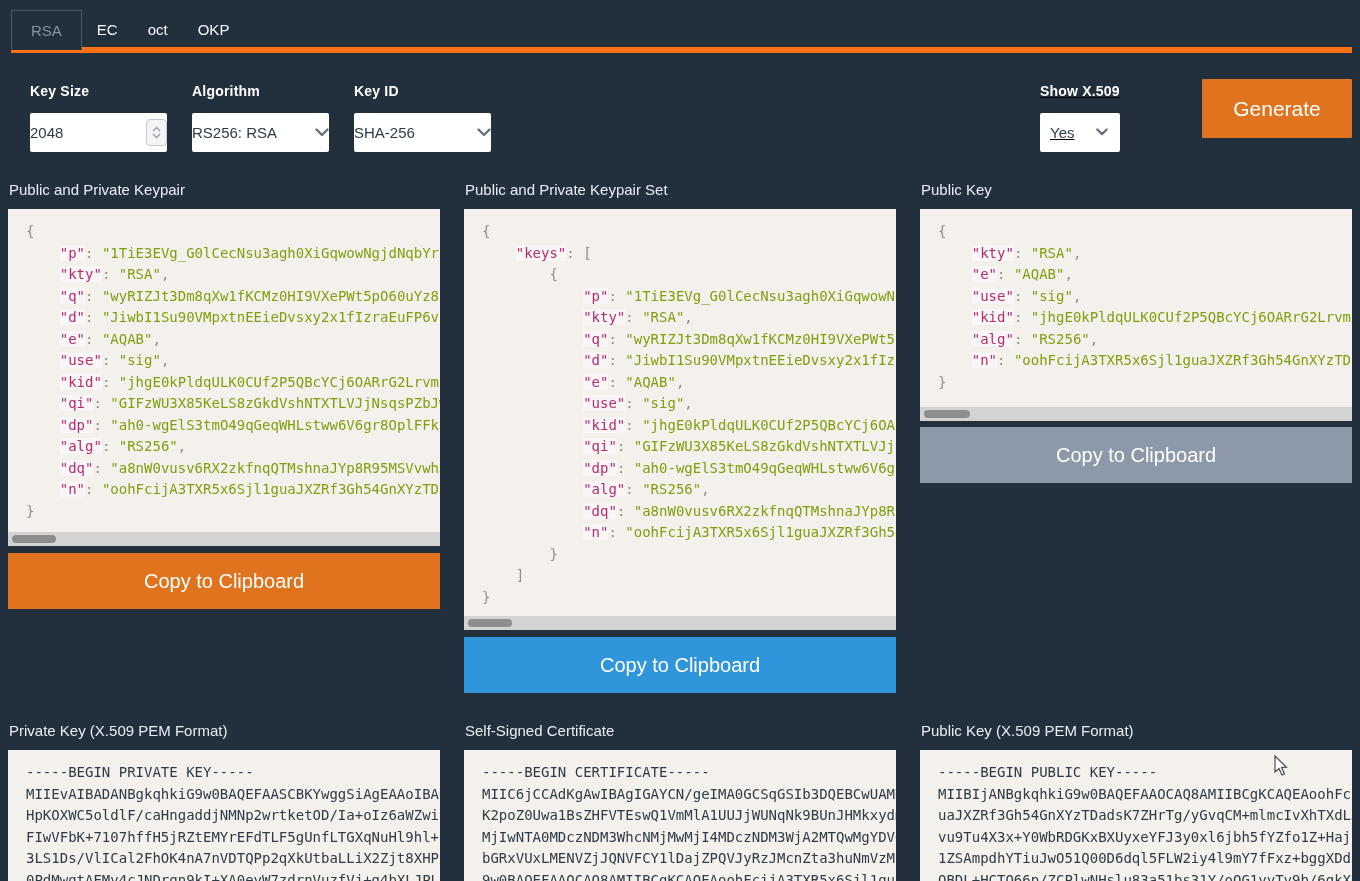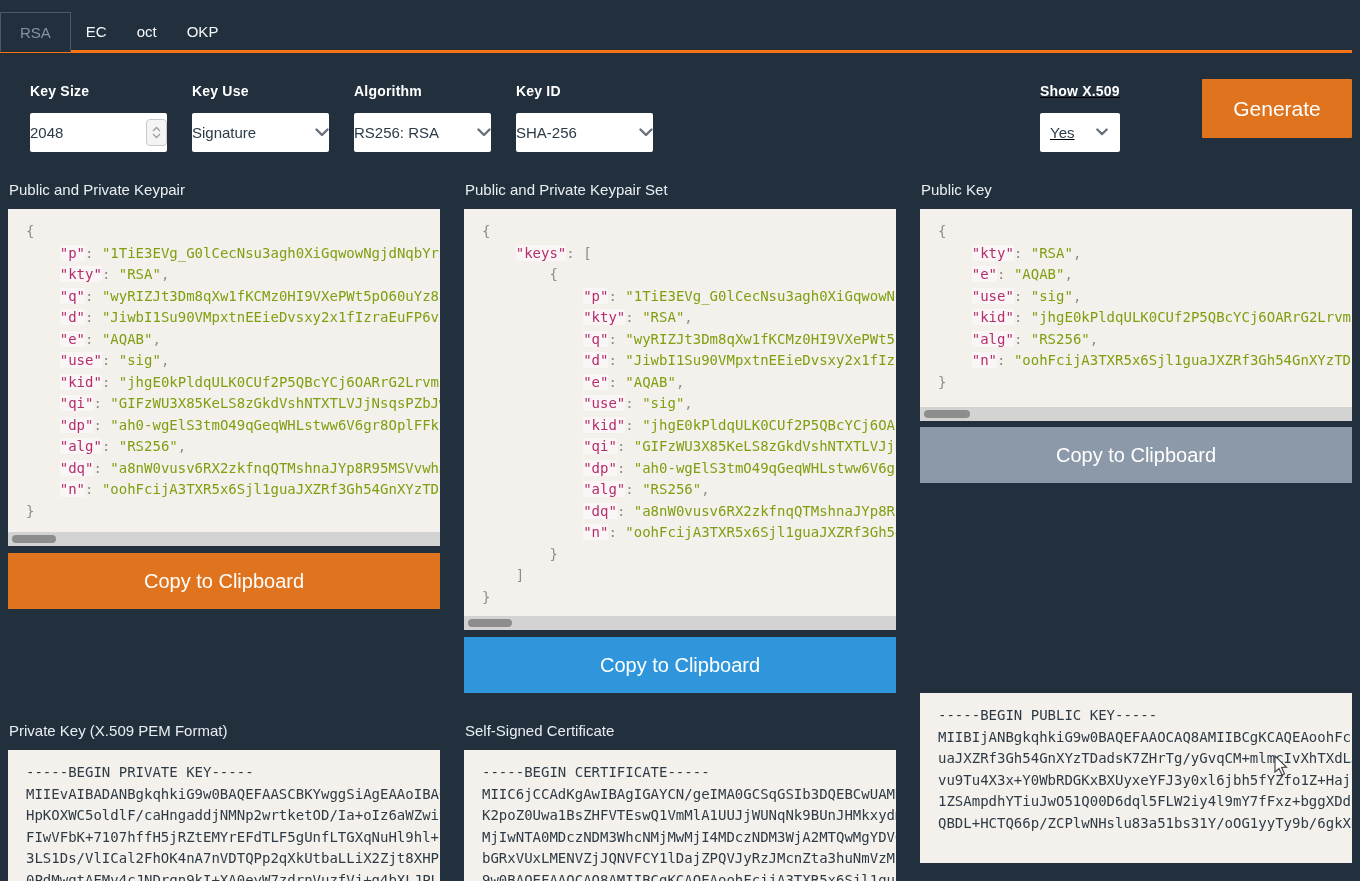--- a/index.html
+++ b/index.html
@@ -4,22 +4,22 @@
 <style>
   * { box-sizing: border-box; }
   html,body { margin:0; padding:0; }
   body {
     width:1360px; height:881px; overflow:hidden; position:relative;
     background:#22303d;
     font-family:"Liberation Sans", sans-serif;
   }
   
   .tabbar {
-    margin:12px 8px 0 0;
-    border-bottom:3px solid #f97316;
+    margin:12px 8px 0 11px;
+    border-bottom:6px solid #f97316;
     display:flex; align-items:center;
     height:41px;
   }
   .tab {
     padding:0 15px; line-height:40px; height:40px;
     font-size:15px; color:#f5f8fa; cursor:pointer;
     margin-bottom:-1px;
   }
   .tab.active {
     border:1px solid #4b5a67;
@@ -123,31 +123,20 @@
         <svg width="9" height="6" viewBox="0 0 9 6">
             <polyline points="1,5 4.5,1.5 8,5" fill="none" stroke="#9aa0a6" stroke-width="1.4"></polyline>
           </svg>
         <svg width="9" height="6" viewBox="0 0 9 6">
             <polyline points="1,1 4.5,4.5 8,1" fill="none" stroke="#9aa0a6" stroke-width="1.4"></polyline>
           </svg>
       </span>
     </div>
   </div>
 
-  <div class="field">
-    <span class="field-label">Key Use</span>
-    <div class="control">
-      <span class="val">Signature</span>
-      <span class="chev">
-        <svg width="14" height="9" viewBox="0 0 14 9">
-            <polyline points="1.5,1.5 7,7 12.5,1.5" fill="none" stroke="#66717c" stroke-width="2.4" stroke-linecap="round" stroke-linejoin="round"></polyline>
-          </svg>
-      </span>
-    </div>
-  </div>
 
   <div class="field">
     <span class="field-label">Algorithm</span>
     <div class="control">
       <span class="val">RS256: RSA</span>
       <span class="chev">
         <svg width="14" height="9" viewBox="0 0 14 9">
             <polyline points="1.5,1.5 7,7 12.5,1.5" fill="none" stroke="#66717c" stroke-width="2.4" stroke-linecap="round" stroke-linejoin="round"></polyline>
           </svg>
       </span>
@@ -227,20 +216,21 @@
   </div>
 
   <div class="col">
     <div class="panel-title">Self-Signed Certificate</div>
     <div class="codebox pembox">
       <div class="code" id="code-certificate"><div class="pem-line">-----BEGIN CERTIFICATE-----</div><div class="pem-line">MIIC6jCCAdKgAwIBAgIGAYCN/geIMA0GCSqGSIb3DQEBCwUAMD</div><div class="pem-line">K2poZ0Uwa1BsZHFVTEswQ1VmMlA1UUJjWUNqNk9BUnJHMkxydm</div><div class="pem-line">MjIwNTA0MDczNDM3WhcNMjMwMjI4MDczNDM3WjA2MTQwMgYDVQ</div><div class="pem-line">bGRxVUxLMENVZjJQNVFCY1lDajZPQVJyRzJMcnZta3huNmVzMI</div><div class="pem-line">9w0BAQEFAAOCAQ8AMIIBCgKCAQEAoohFcijA3TXR5x6Sjl1gua</div></div>
     </div>
   </div>
 
   <div class="col">
+    <div class="panel-title">Public Key (X.509 PEM Format)</div>
     <div class="codebox pembox">
       <div class="code" id="code-publicpem"><div class="pem-line">-----BEGIN PUBLIC KEY-----</div><div class="pem-line">MIIBIjANBgkqhkiG9w0BAQEFAAOCAQ8AMIIBCgKCAQEAoohFci</div><div class="pem-line">uaJXZRf3Gh54GnXYzTDadsK7ZHrTg/yGvqCM+mlmcIvXhTXdLJ</div><div class="pem-line">vu9Tu4X3x+Y0WbRDGKxBXUyxeYFJ3y0xl6jbh5fYZfo1Z+Hajb</div><div class="pem-line">1ZSAmpdhYTiuJwO51Q00D6dql5FLW2iy4l9mY7fFxz+bggXDdz</div><div class="pem-line">QBDL+HCTQ66p/ZCPlwNHslu83a51bs31Y/oOG1yyTy9b/6gkXK</div></div>
     </div>
   </div>
 </div>
 
 <div id="cursor">
   <svg width="15" height="22" viewBox="0 0 15 22">
     <polygon points="1,1 1,17 5,13.5 8,20 10.5,19 7.6,12.5 12.5,12.2" fill="#ffffff" stroke="#4a4a4a" stroke-width="1.2"></polygon>
   </svg>

